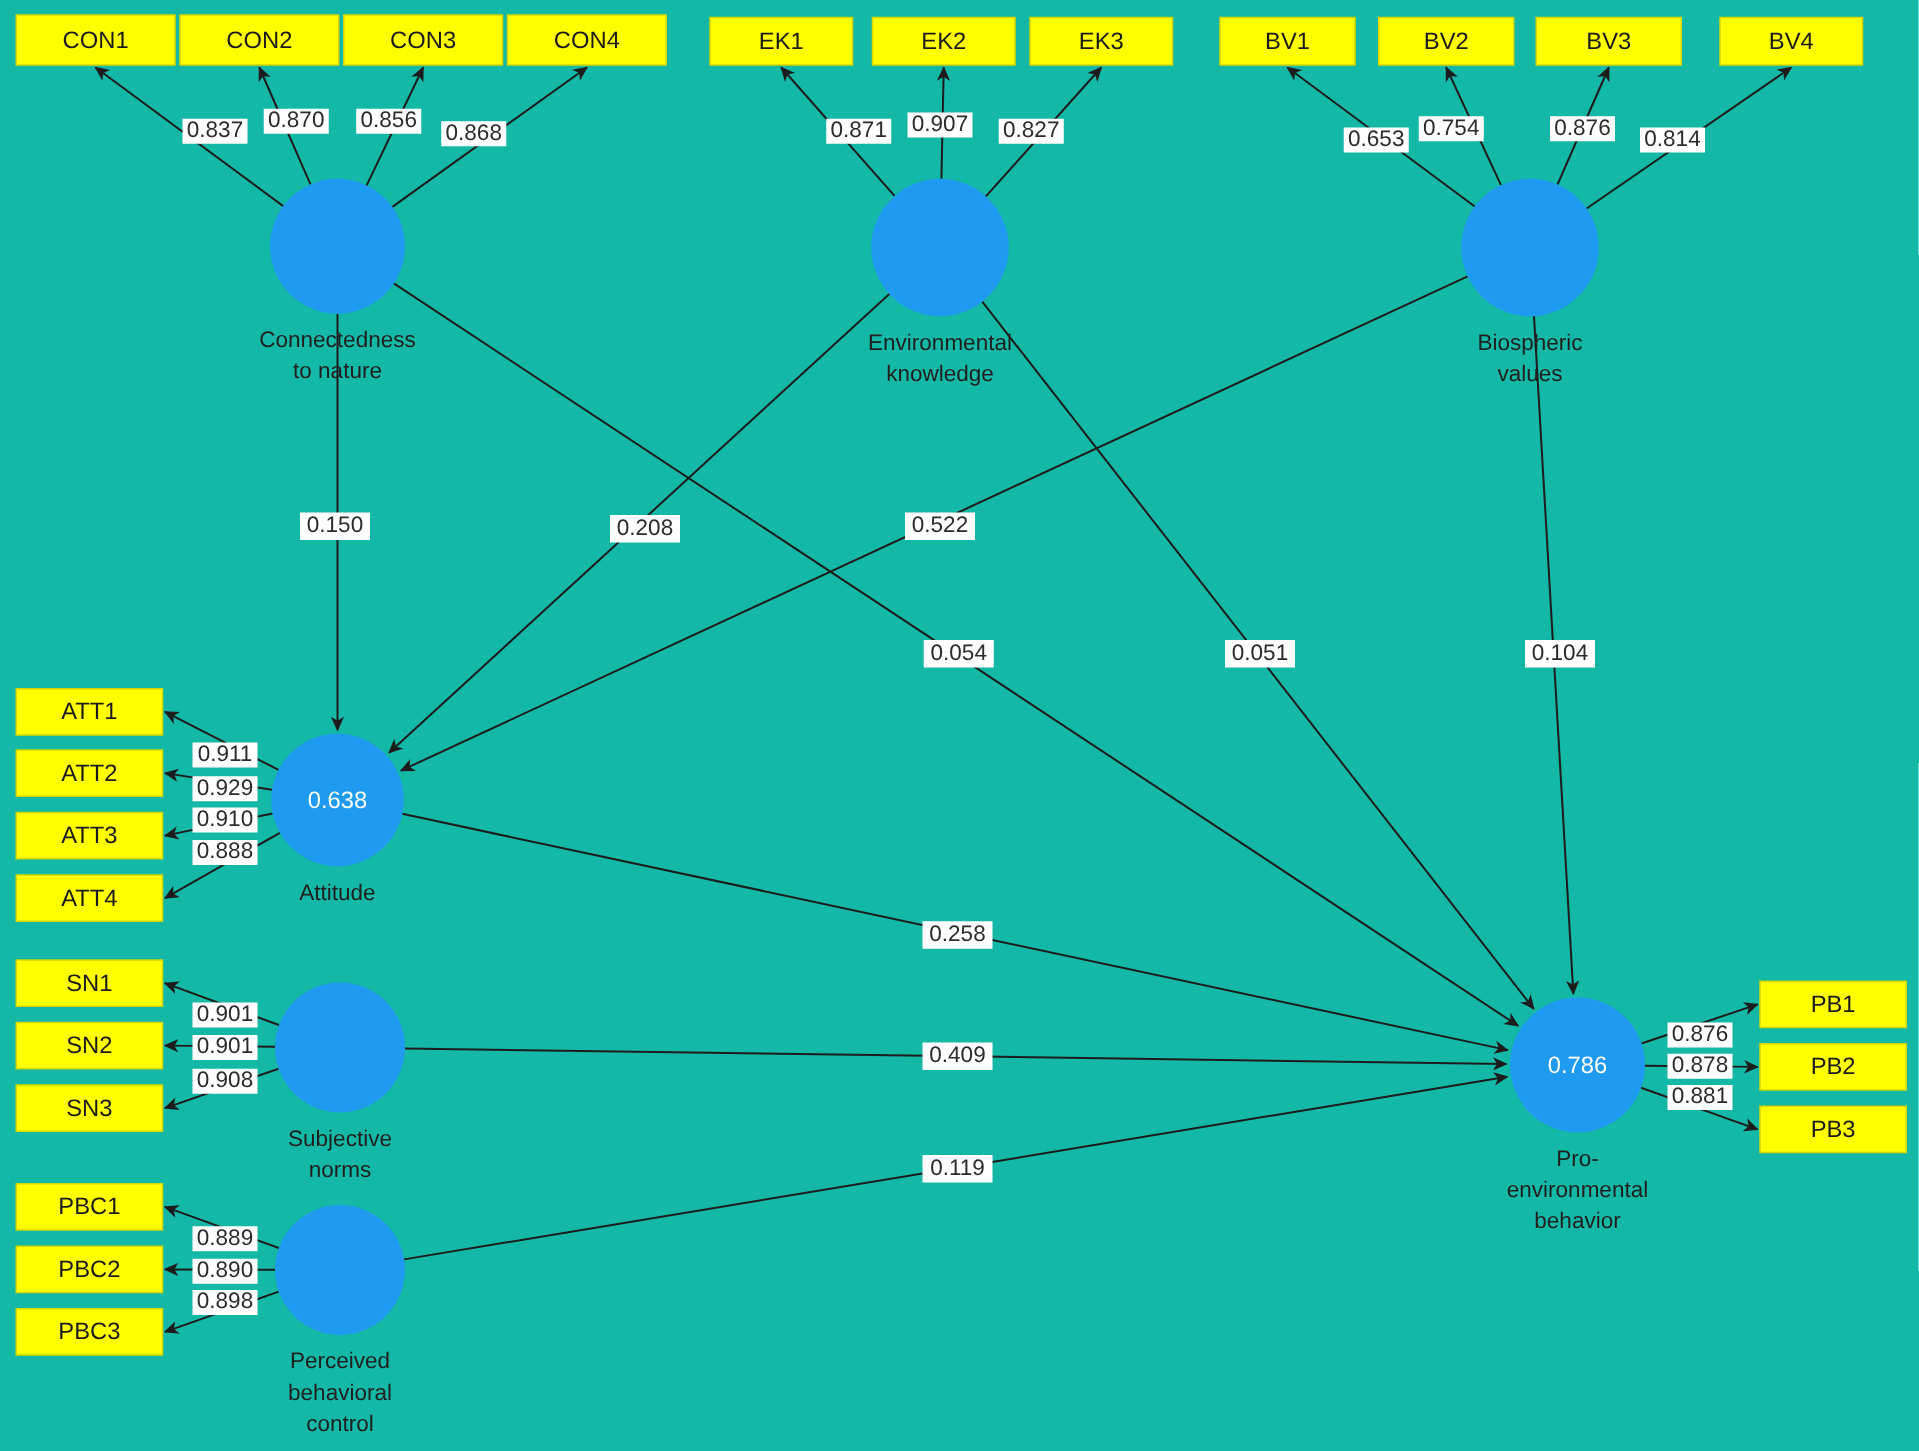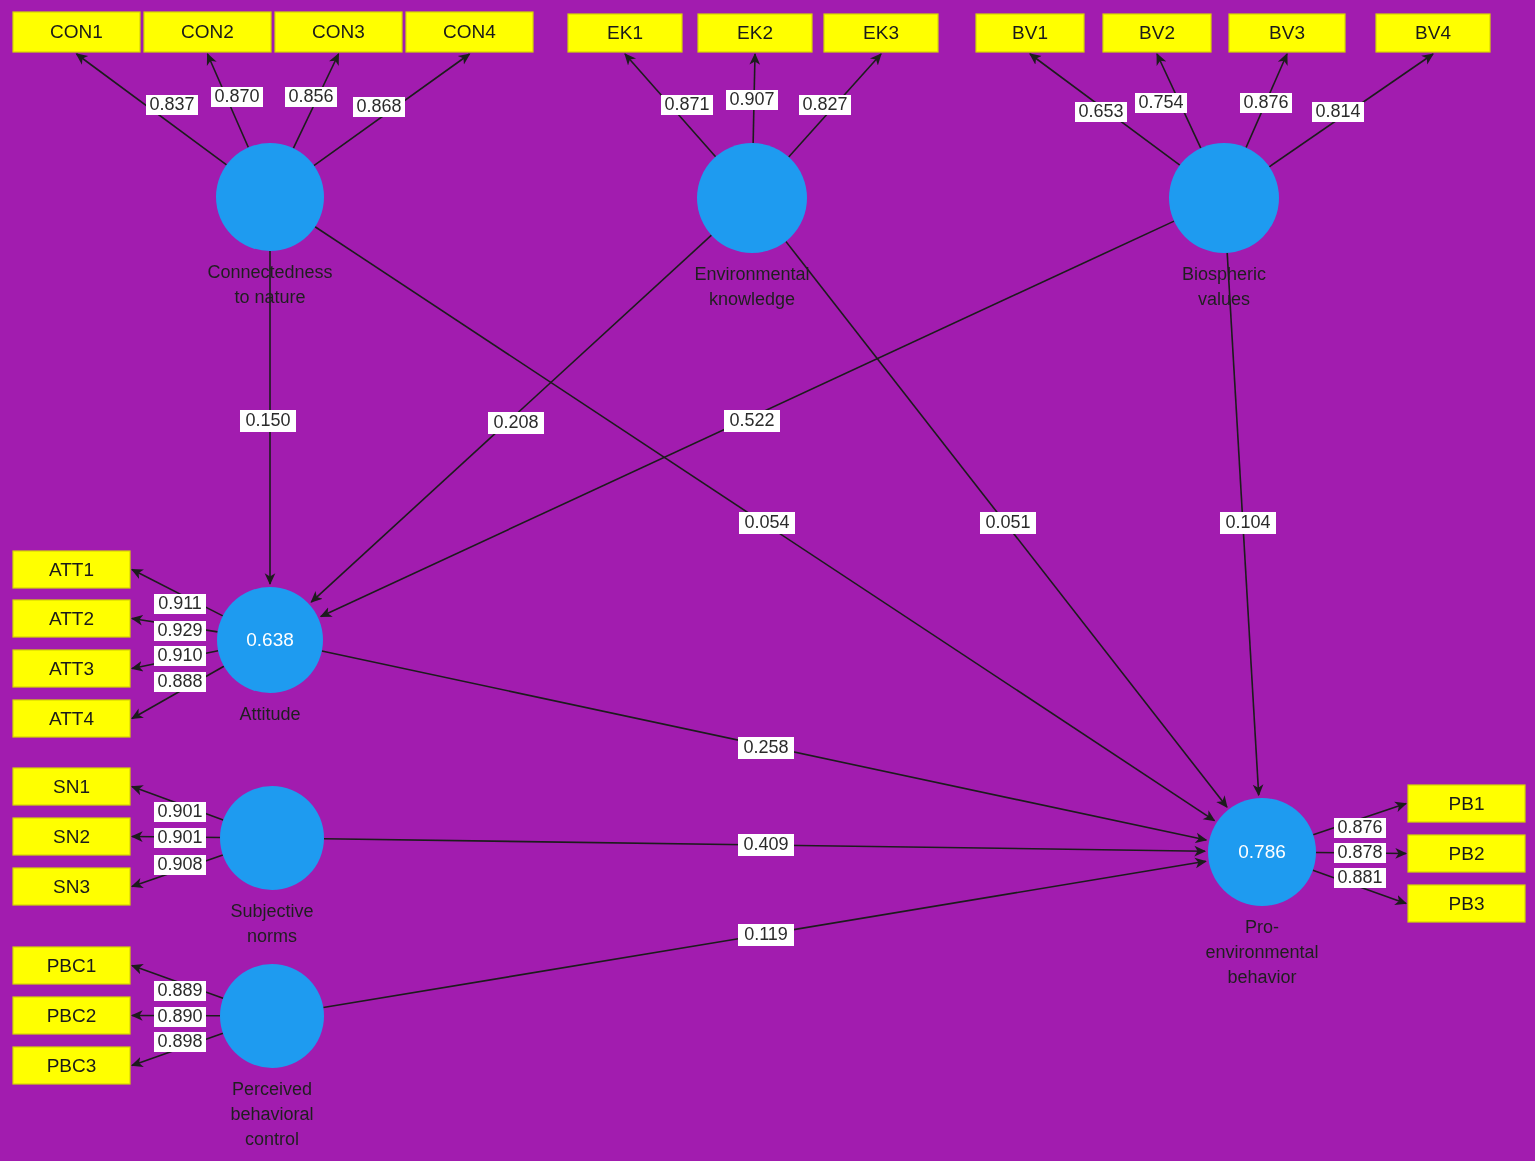--- a/index.html
+++ b/index.html
@@ -4,21 +4,21 @@
 <style>
   html, body {
     margin: 0;
     padding: 0;
     background: #ffffff;
   }
   #canvas {
     position: relative;
     width: 1535px;
     height: 1161px;
-    background: #a21caf;
+    background: #14b8a6;
     font-family: "Liberation Sans", sans-serif;
     overflow: hidden;
   }
   svg#diagram {
     position: absolute;
     top: 0; left: 0;
     width: 1535px;
     height: 1161px;
     display: block;
   }

